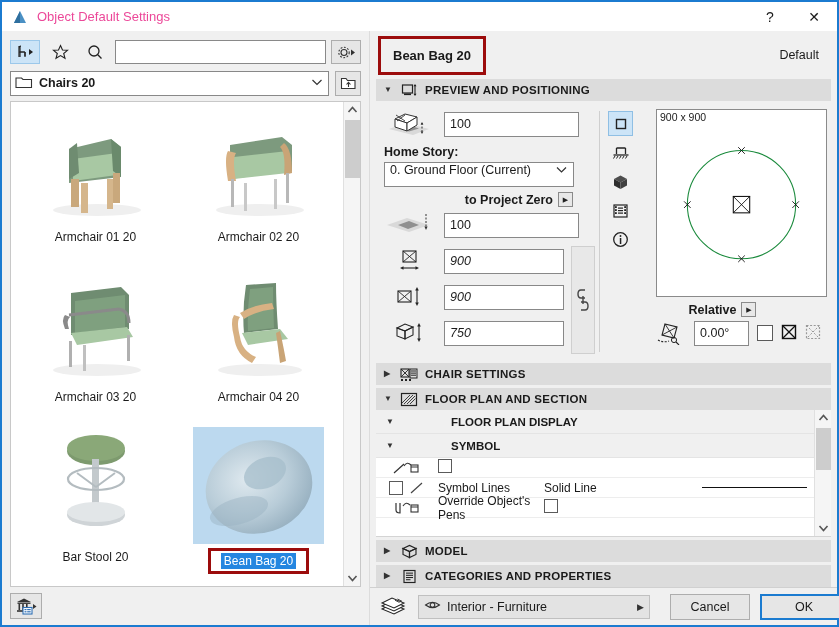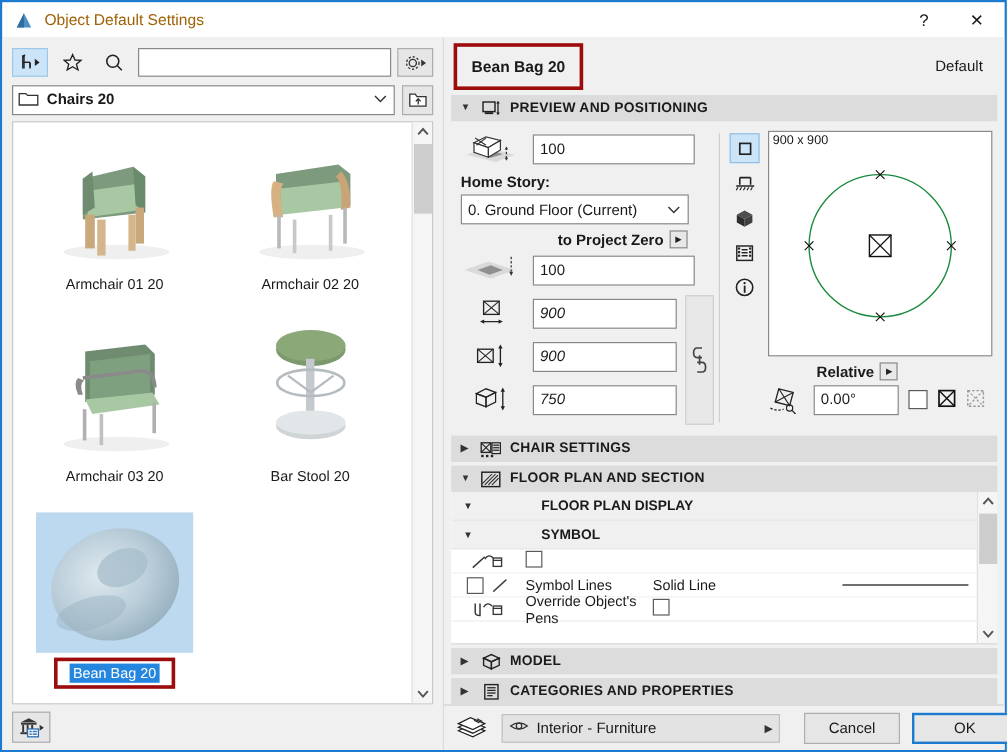--- a/index.html
+++ b/index.html
@@ -20,21 +20,21 @@
   }
 
   
   .titlebar {
     height: 29px; flex: none;
     background: #ffffff;
     display: flex; align-items: center;
     padding-left: 9px;
   }
   .title-icon { width: 18px; height: 16px; flex: none; margin-right: 8px; }
-  .title-text { font-size: 13px; color: #a16207; }
+  .title-text { font-size: 13px; color: #ec4899; }
   .title-spacer { flex: 1; }
   .title-btn {
     width: 42px; height: 27px; flex: none;
     display: flex; align-items: center; justify-content: center;
     font-size: 14px; color: #1a1a1a; background: transparent; border: none;
     font-family: "Liberation Sans", sans-serif;
   }
   .title-btn.close { width: 46px; }
 
   
@@ -184,35 +184,35 @@
   .tri { width: 9px; flex: none; color: #333; font-size: 8px; line-height: 1; }
   .sec-icon { width: 18px; height: 16px; flex: none; display: flex; align-items: center; justify-content: center; }
 
   
   .pp-content {
     flex: none; display: flex;
     padding: 8px 4px 6px 4px; gap: 0;
   }
   .pp-left { width: 215px; flex: none; padding-left: 4px; }
   .pp-divider { width: 1px; background: #cfcfcf; margin: 2px 8px 2px 4px; flex: none; }
-  .pp-right { flex: 1; display: flex; gap: 6px; min-width: 0; }
+  .pp-right { flex: 1; display: flex; gap: 22px; min-width: 0; }
 
   .fld-row { display: flex; align-items: center; gap: 8px; margin-bottom: 6px; }
   .fld-icon { width: 52px; height: 30px; flex: none; display: flex; align-items: center; justify-content: center; }
   .txtfield {
     height: 25px; border: 1px solid #888; background: #ffffff;
     display: flex; align-items: center; padding: 0 5px;
     font-size: 12.5px; color: #1a1a1a;
   }
   .txtfield.w135 { width: 135px; }
   .txtfield.w120 { width: 120px; }
   .lbl-home { font-size: 12.5px; font-weight: bold; margin: 2px 0 3px 0; }
   .combo {
     height: 25px; border: 1px solid #888; background: #ffffff;
-    display: flex; align-items: center; padding: 0 5px;
+    display: flex; padding: 0 5px;
     font-size: 12.5px; width: 190px;
   }
   .combo .val { flex: 1; }
   .pz-row {
     display: flex; align-items: center; justify-content: flex-end;
     gap: 5px; margin: 5px 0 3px 0; padding-right: 22px;
   }
   .pz-row .t { font-weight: bold; font-size: 12.5px; }
   .mini-btn {
     width: 15px; height: 15px; border: 1px solid #8a8a8a; background: #e8e8e8;
@@ -418,20 +418,35 @@
                 <path d="M32,44 L82,38" stroke="#8a8a8a" stroke-width="3" fill="none"></path>
                 <path d="M82,38 Q92,40 92,52" stroke="#8a8a8a" stroke-width="3" fill="none"></path>
                 <rect x="32" y="70" width="3" height="26" fill="#b0b0b0"></rect>
                 <rect x="90" y="64" width="3" height="26" fill="#b0b0b0"></rect>
                 <rect x="46" y="74" width="3" height="26" fill="#c0c0c0"></rect>
               </svg>
             </div>
             <div class="cap">Armchair 03 20</div>
           </div>
 
+          <div class="cell">
+            <div class="thumb">
+              <svg width="118" height="110" viewBox="0 0 118 110">
+                <ellipse cx="60" cy="99" rx="42" ry="6" fill="#efefef"></ellipse>
+                <path d="M46,14 Q42,40 44,62 L78,58 Q76,30 76,12 Z" fill="#6f8c71"></path>
+                <path d="M50,18 Q47,40 48,60 L74,57 Q73,30 73,16 Z" fill="#7fa07f"></path>
+                <polygon points="42,62 80,58 88,68 48,74" fill="#a8c8a3"></polygon>
+                <path d="M34,44 Q30,50 34,66 L40,66 Q36,50 40,46 Z" fill="#d8b183"></path>
+                <path d="M40,42 Q52,34 72,32 L74,38 Q56,40 44,48 Z" fill="#d8b183"></path>
+                <path d="M34,66 Q36,84 52,92 L56,86 Q42,80 40,66 Z" fill="#d8b183"></path>
+                <path d="M80,60 Q84,78 86,90 L80,92 Q78,76 76,62 Z" fill="#c9a476"></path>
+              </svg>
+            </div>
+            <div class="cap">Armchair 04 20</div>
+          </div>
 
           <div class="cell">
             <div class="thumb">
               <svg width="118" height="110" viewBox="0 0 118 110">
                 <ellipse cx="59" cy="20" rx="29" ry="14" fill="#7d9a6e"></ellipse>
                 <ellipse cx="59" cy="17" rx="29" ry="13" fill="#8aa878"></ellipse>
                 <rect x="55" y="28" width="7" height="46" fill="#c3c9cc"></rect>
                 <ellipse cx="59" cy="48" rx="28" ry="11" fill="none" stroke="#b4bcc0" stroke-width="2.2"></ellipse>
                 <line x1="40" y1="42" x2="59" y2="56" stroke="#b4bcc0" stroke-width="2"></line>
                 <line x1="78" y1="42" x2="59" y2="56" stroke="#b4bcc0" stroke-width="2"></line>

